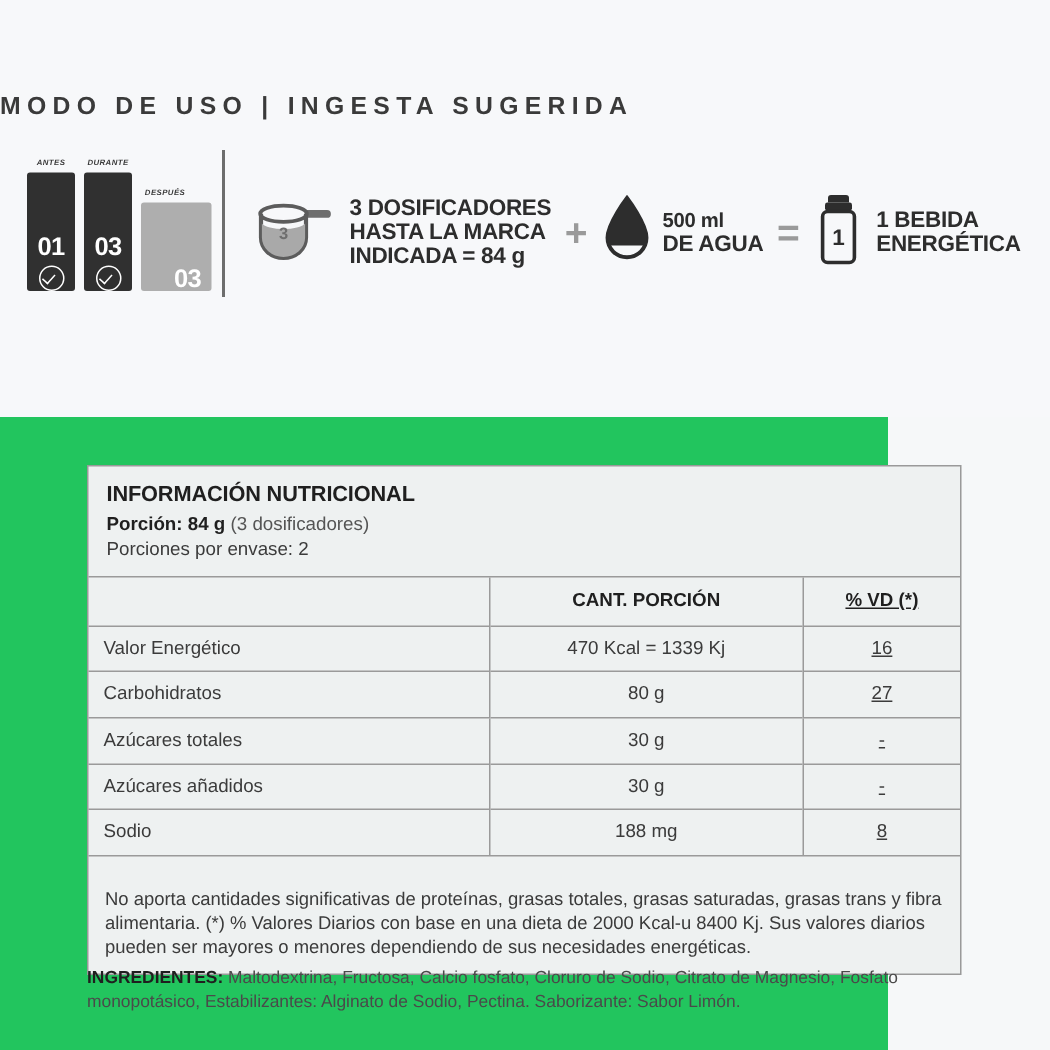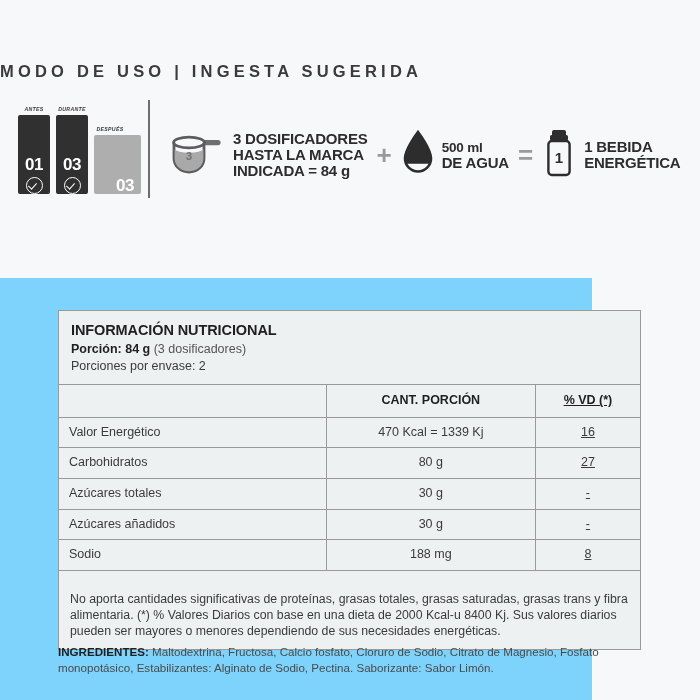--- a/index.html
+++ b/index.html
@@ -141,21 +141,21 @@
   .drop-icon { margin-right: 7px; }
   
   .bottle-icon { margin-right: 8px; }
 
   
   #nutrition-section {
     position: absolute;
     left: 0; top: 278px;
     width: 592px;
     height: 422px;
-    background: #7dd3fc;
+    background: #22c55e;
   }
 
   #nutrition-table {
     position: absolute;
     left: 58px; top: 32px;
     width: 583px;
     border: 1.5px solid #9a9a9a;
     background: #eef1f1;
     box-sizing: border-box;
   }

